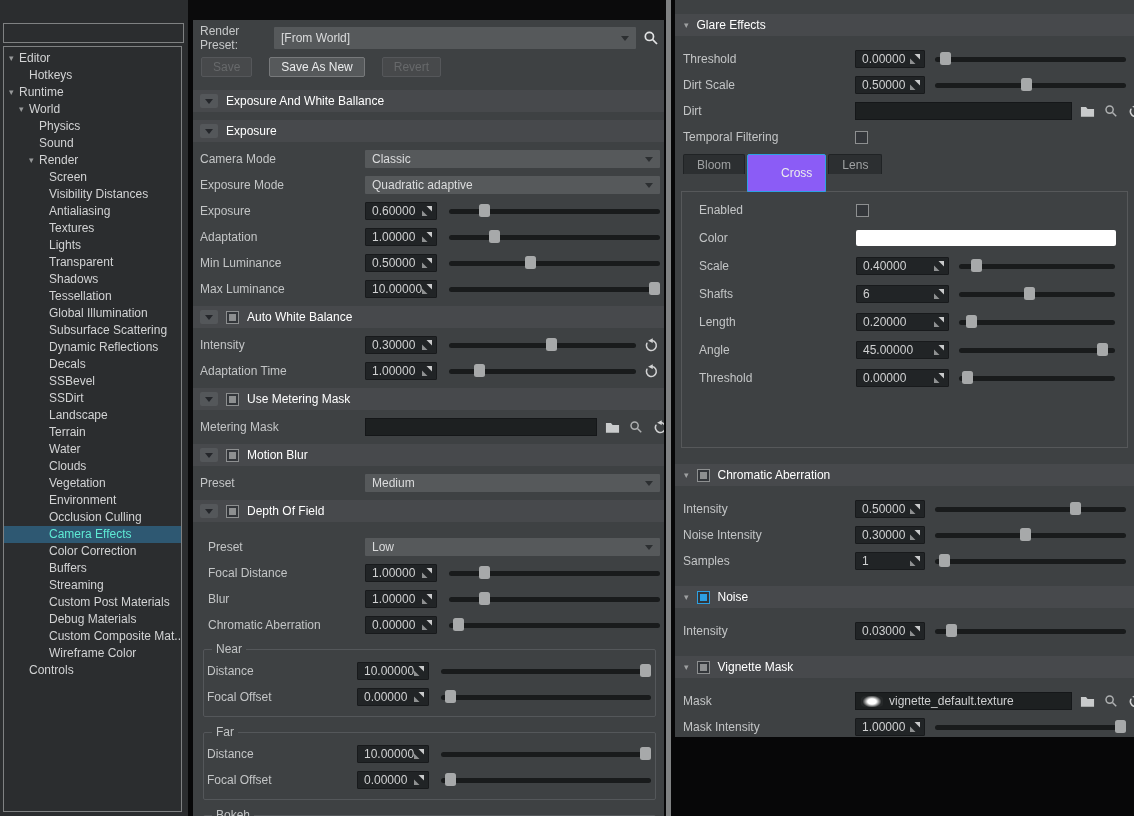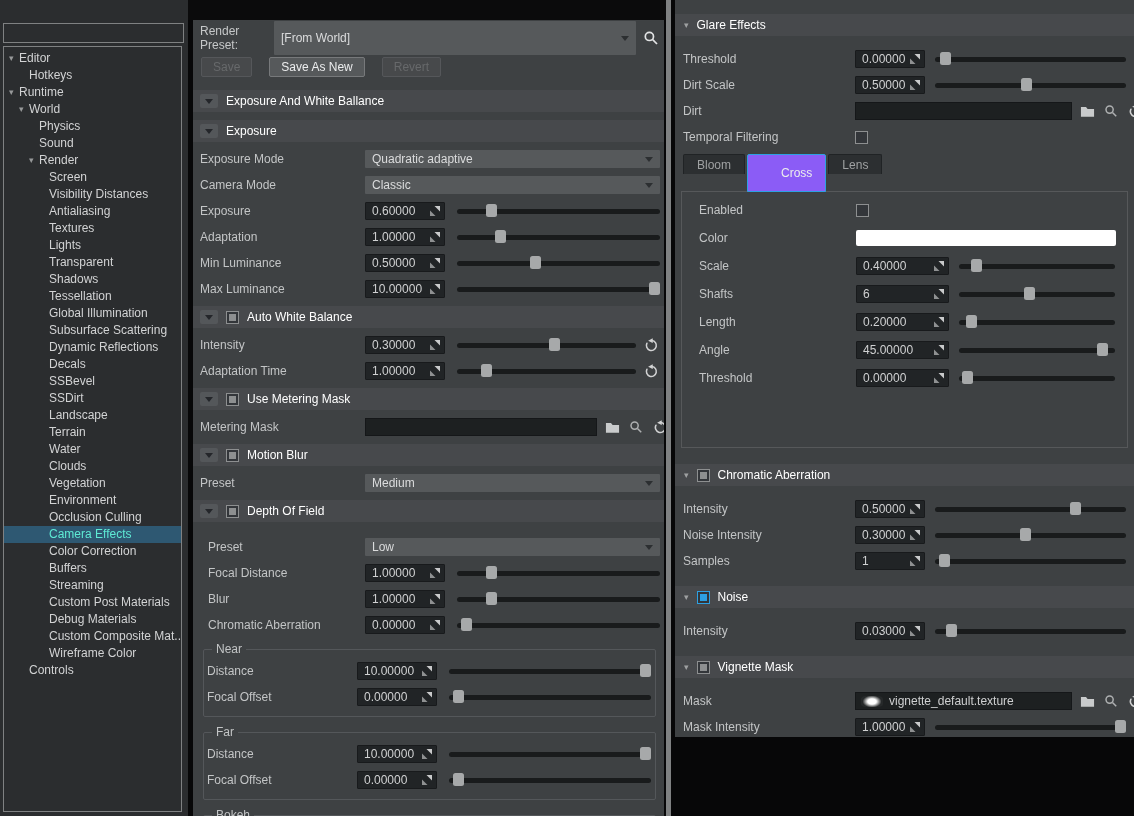--- a/index.html
+++ b/index.html
@@ -38,32 +38,32 @@
     display:flex;align-items:center;justify-content:center;}
   .tri{width:0;height:0;border:4px solid transparent;border-top:5px solid #24262a;margin-top:4px;}
   .plain-arr{color:#9ea0a1;font-size:9px;margin-left:9px;}
 
   .cb{width:13px;height:13px;box-sizing:border-box;border:1px solid #8d8f90;background:#33363a;
     display:flex;align-items:center;justify-content:center;flex:none;}
   .cb-in{width:7px;height:7px;background:#8d8f90;}
   .cb-blue{border-color:#2da0e2;}
   .cb-blue .cb-in{background:#2da0e2;}
 
-  .spinbox{width:80px;height:18px;flex:none;background:#212426;border:1px solid #181a1c;border-radius:1px;
+  .spinbox{width:72px;height:18px;flex:none;background:#212426;border:1px solid #181a1c;border-radius:1px;
     display:flex;align-items:center;box-sizing:border-box;padding:0 4px 0 6px;}
   .spinval{flex:1;color:#d0d1d2;overflow:hidden;white-space:nowrap;}
   .icon{display:inline-flex;align-items:center;justify-content:center;flex:none;}
 
   .slider{flex:1;position:relative;height:18px;margin-left:12px;}
   .strack{position:absolute;left:0;right:0;top:7px;height:5px;background:#191b1c;border-radius:2.5px;}
   .shandle{position:absolute;top:2px;width:11px;height:13px;background:#a7a9aa;border-radius:2.5px;}
 
   .dd{flex:1;height:18px;background:#56595b;border-radius:1px;display:flex;align-items:center;
     padding:0 7px;color:#dbdcdd;}
-  .dd.tall{height:34px;gap:44px;}
+  .dd.tall{height:22px;gap:44px;}
   .chev{margin-left:auto;width:0;height:0;border:4px solid transparent;border-top:5px solid #2c2f31;margin-top:5px;}
 
   .filebox{width:232px;height:18px;flex:none;background:#1d2021;border:1px solid #151719;box-sizing:border-box;
     display:flex;align-items:center;gap:6px;padding:0 5px;color:#cfd0d1;overflow:hidden;white-space:nowrap;}
   .iconbtn{width:18px;height:18px;margin-left:6px;display:flex;align-items:center;justify-content:center;flex:none;}
   .thumb{width:22px;height:11px;border-radius:5px/3px;flex:none;
     background:radial-gradient(ellipse 55% 70% at 50% 50%,#ffffff 35%,#9a9b9b 55%,#26292a 78%);}
 
   .swatch{width:260px;height:16px;border-radius:2px;flex:none;}
 
@@ -266,30 +266,30 @@
         </span>
         <span class="hdr-title">Exposure And White Ballance</span>
       </div>
       <div class="hdr">
         <span class="arrbtn">
           <span class="tri"></span>
         </span>
         <span class="hdr-title">Exposure</span>
       </div>
       <div class="row">
+        <span class="lbl">Camera Mode</span>
+        <span class="dd">
+          <span class="ddval">Classic</span>
+          <span class="chev"></span>
+        </span>
+      </div>
+      <div class="row">
         <span class="lbl">Exposure Mode</span>
         <span class="dd">
           <span class="ddval">Quadratic adaptive</span>
-          <span class="chev"></span>
-        </span>
-      </div>
-      <div class="row">
-        <span class="lbl">Camera Mode</span>
-        <span class="dd">
-          <span class="ddval">Classic</span>
           <span class="chev"></span>
         </span>
       </div>
       <div class="row">
         <span class="lbl">Exposure</span>
         <span class="spinbox">
           <span class="spinval">0.60000</span>
           <span class="icon">
             <svg viewBox="0 0 10 10" width="10" height="10">
               <polygon points="10,0 10,5.5 4.5,0" fill="#c9cacb"></polygon>

